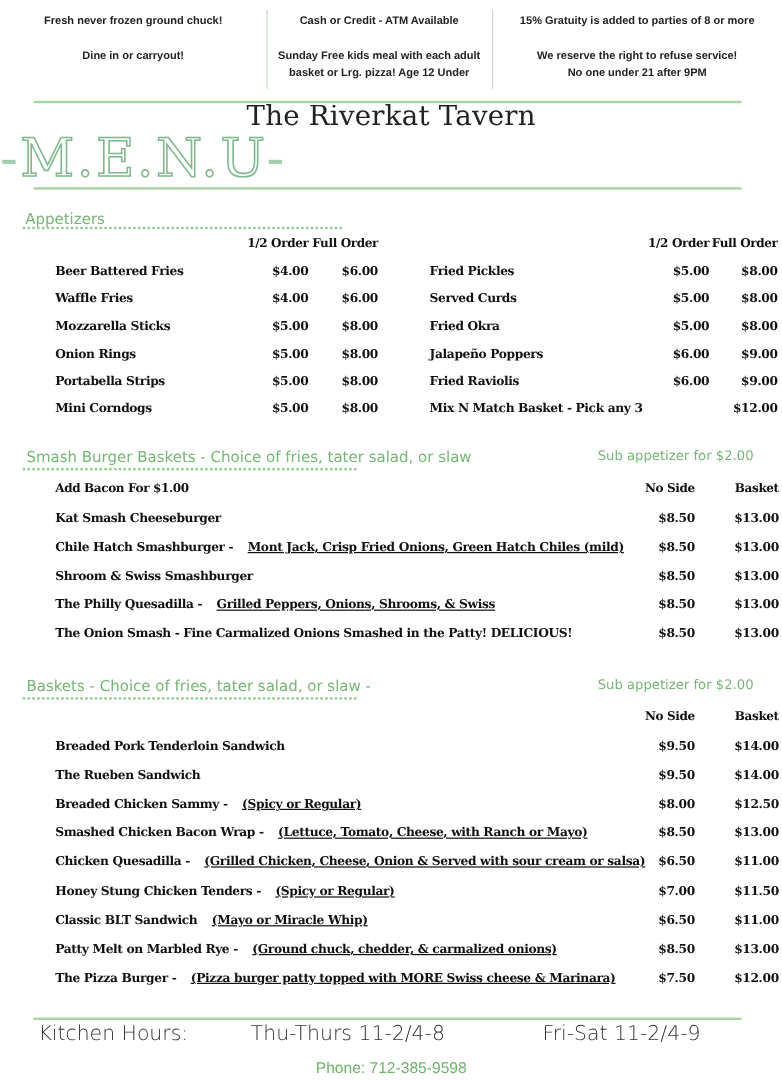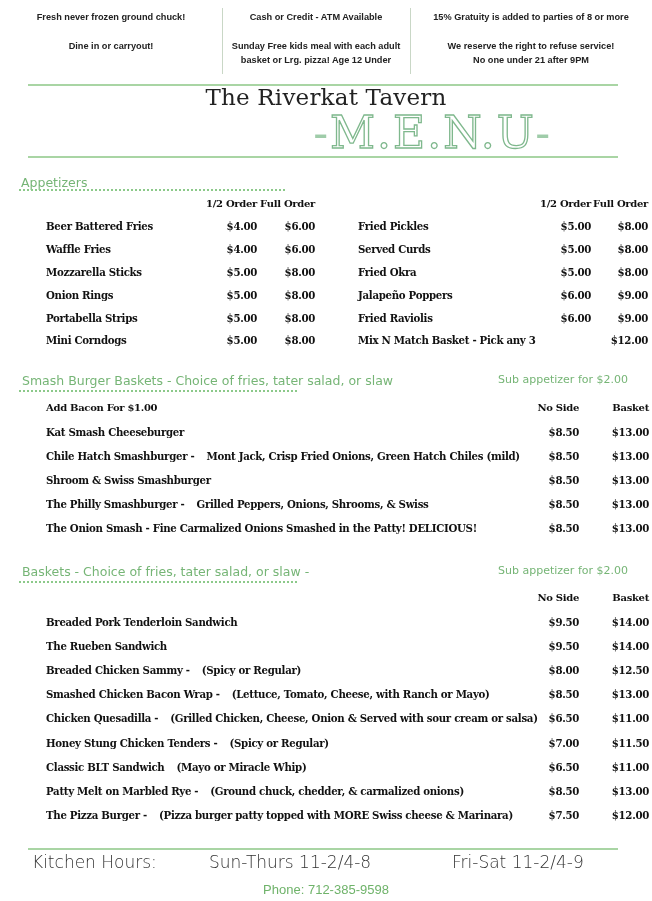--- a/index.html
+++ b/index.html
@@ -12,21 +12,21 @@
   .top-col .gap { height: 15px; }
   .col1 { left: 0; width: 222px; }
   .col2 { left: 222px; width: 188px; }
   .col3 { left: 410px; width: 242px; }
   .vdiv { position: absolute; top: 8px; width: 1px; height: 66px; background: #c9d7c6; }
 
   .hline { position: absolute; left: 28px; width: 590px; height: 2px; background: #a9d5a4; }
 
   
   .tavern { position: absolute; top: 84px; left: 0; width: 652px; text-align: center; font-family: "DejaVu Serif", serif; font-size: 23px; color: #222; letter-spacing: 0.2px; }
-  .menu-word { position: absolute; top: 108px; left: 0; width: 552px; text-align: right; font-family: "DejaVu Serif", serif; font-size: 44px; line-height: 50px; color: #fff; -webkit-text-stroke: 1.3px #7fb88d; letter-spacing: 2px; }
+  .menu-word { position: absolute; top: 108px; left: 0; width: 552px; text-align: left; font-family: "DejaVu Serif", serif; font-size: 44px; line-height: 50px; color: #fff; -webkit-text-stroke: 1.3px #7fb88d; letter-spacing: 2px; }
   .menu-word .dash { color: #9fcca9; -webkit-text-stroke: 0; font-weight: normal; }
 
   
   .sec-title { position: absolute; font-family: "DejaVu Sans", sans-serif; font-size: 12.5px; color: #76b576; white-space: nowrap; }
   .sec-dots { position: absolute; height: 0; border-top: 2.5px dotted #8cc98a; }
   .sec-sub { position: absolute; right: 24px; font-family: "DejaVu Sans", sans-serif; font-size: 11px; color: #76b576; }
 
   .bold { font-family: "DejaVu Serif", serif; font-weight: bold; font-size: 10.2px; color: #111; letter-spacing: -0.3px; }
   .row { position: absolute; left: 0; width: 652px; height: 16px; margin-left: 21px; }
   .row .name { position: absolute; white-space: nowrap; }
@@ -38,21 +38,21 @@
   .appL .p1 { right: 416px; }
   .appL .p2 { right: 358px; }
   .appR .name { left: 337px; }
   .appR .p1 { right: 82px; }
   .appR .p2 { right: 25px; }
 
   
   .wide .name { left: 25px; }
   .wide .p1 { right: 94px; }
   .wide .p2 { right: 24px; }
-  .wide .desc { margin-left: 12px; }
+  .wide .desc { margin-left: 12px; text-decoration: underline; }
 
   
   .hours { position: absolute; top: 852px; left: 0; width: 652px; font-family: "DejaVu Sans", sans-serif; font-size: 17px; color: #333; font-weight: 300; }
   .hours span { position: absolute; white-space: nowrap; }
   .phone { position: absolute; top: 882px; left: 0; width: 652px; text-align: center; font-family: "Liberation Sans", sans-serif; font-size: 13px; color: #6fb36a; }
 </style>
 </head>
 <body>
 
 <div class="top-strip">
@@ -179,21 +179,21 @@
     <span class="name"><span>Chile Hatch Smashburger  -</span><span class="desc">Mont Jack, Crisp Fried Onions, Green Hatch Chiles (mild)</span></span>
     <span class="p1">$8.50</span>
     <span class="p2">$13.00</span>
   </div>
 <div class="row wide bold" style="top:474px">
     <span class="name"><span>Shroom &amp; Swiss Smashburger</span></span>
     <span class="p1">$8.50</span>
     <span class="p2">$13.00</span>
   </div>
 <div class="row wide bold" style="top:498px">
-    <span class="name"><span>The Philly Smashburger  -</span><span class="desc">Grilled Peppers, Onions, Shrooms, &amp; Swiss</span></span>
+    <span class="name"><span>The Philly Quesadilla  -</span><span class="desc">Grilled Peppers, Onions, Shrooms, &amp; Swiss</span></span>
     <span class="p1">$8.50</span>
     <span class="p2">$13.00</span>
   </div>
 <div class="row wide bold" style="top:522px">
     <span class="name"><span>The Onion Smash - Fine Carmalized Onions Smashed in the Patty! DELICIOUS!</span></span>
     <span class="p1">$8.50</span>
     <span class="p2">$13.00</span>
   </div>
 
 <div class="sec-title" style="top:564px; left:22px">Baskets - Choice of fries, tater salad, or slaw -</div>
@@ -247,16 +247,16 @@
   </div>
 <div class="row wide bold" style="top:809px">
     <span class="name"><span>The Pizza Burger  -</span><span class="desc">(Pizza burger patty topped with MORE Swiss cheese &amp; Marinara)</span></span>
     <span class="p1">$7.50</span>
     <span class="p2">$12.00</span>
   </div>
 
 <div class="hline" style="top:848px"></div>
 <div class="hours">
   <span style="left:32px">Kitchen Hours:</span>
-  <span style="left:209px">Sun-Thurs 11-2/4-8</span>
+  <span style="left:209px">Thu-Thurs 11-2/4-8</span>
   <span style="left:452px">Fri-Sat 11-2/4-9</span>
 </div>
 <div class="phone">Phone: 712-385-9598</div>
 
 </body></html>

